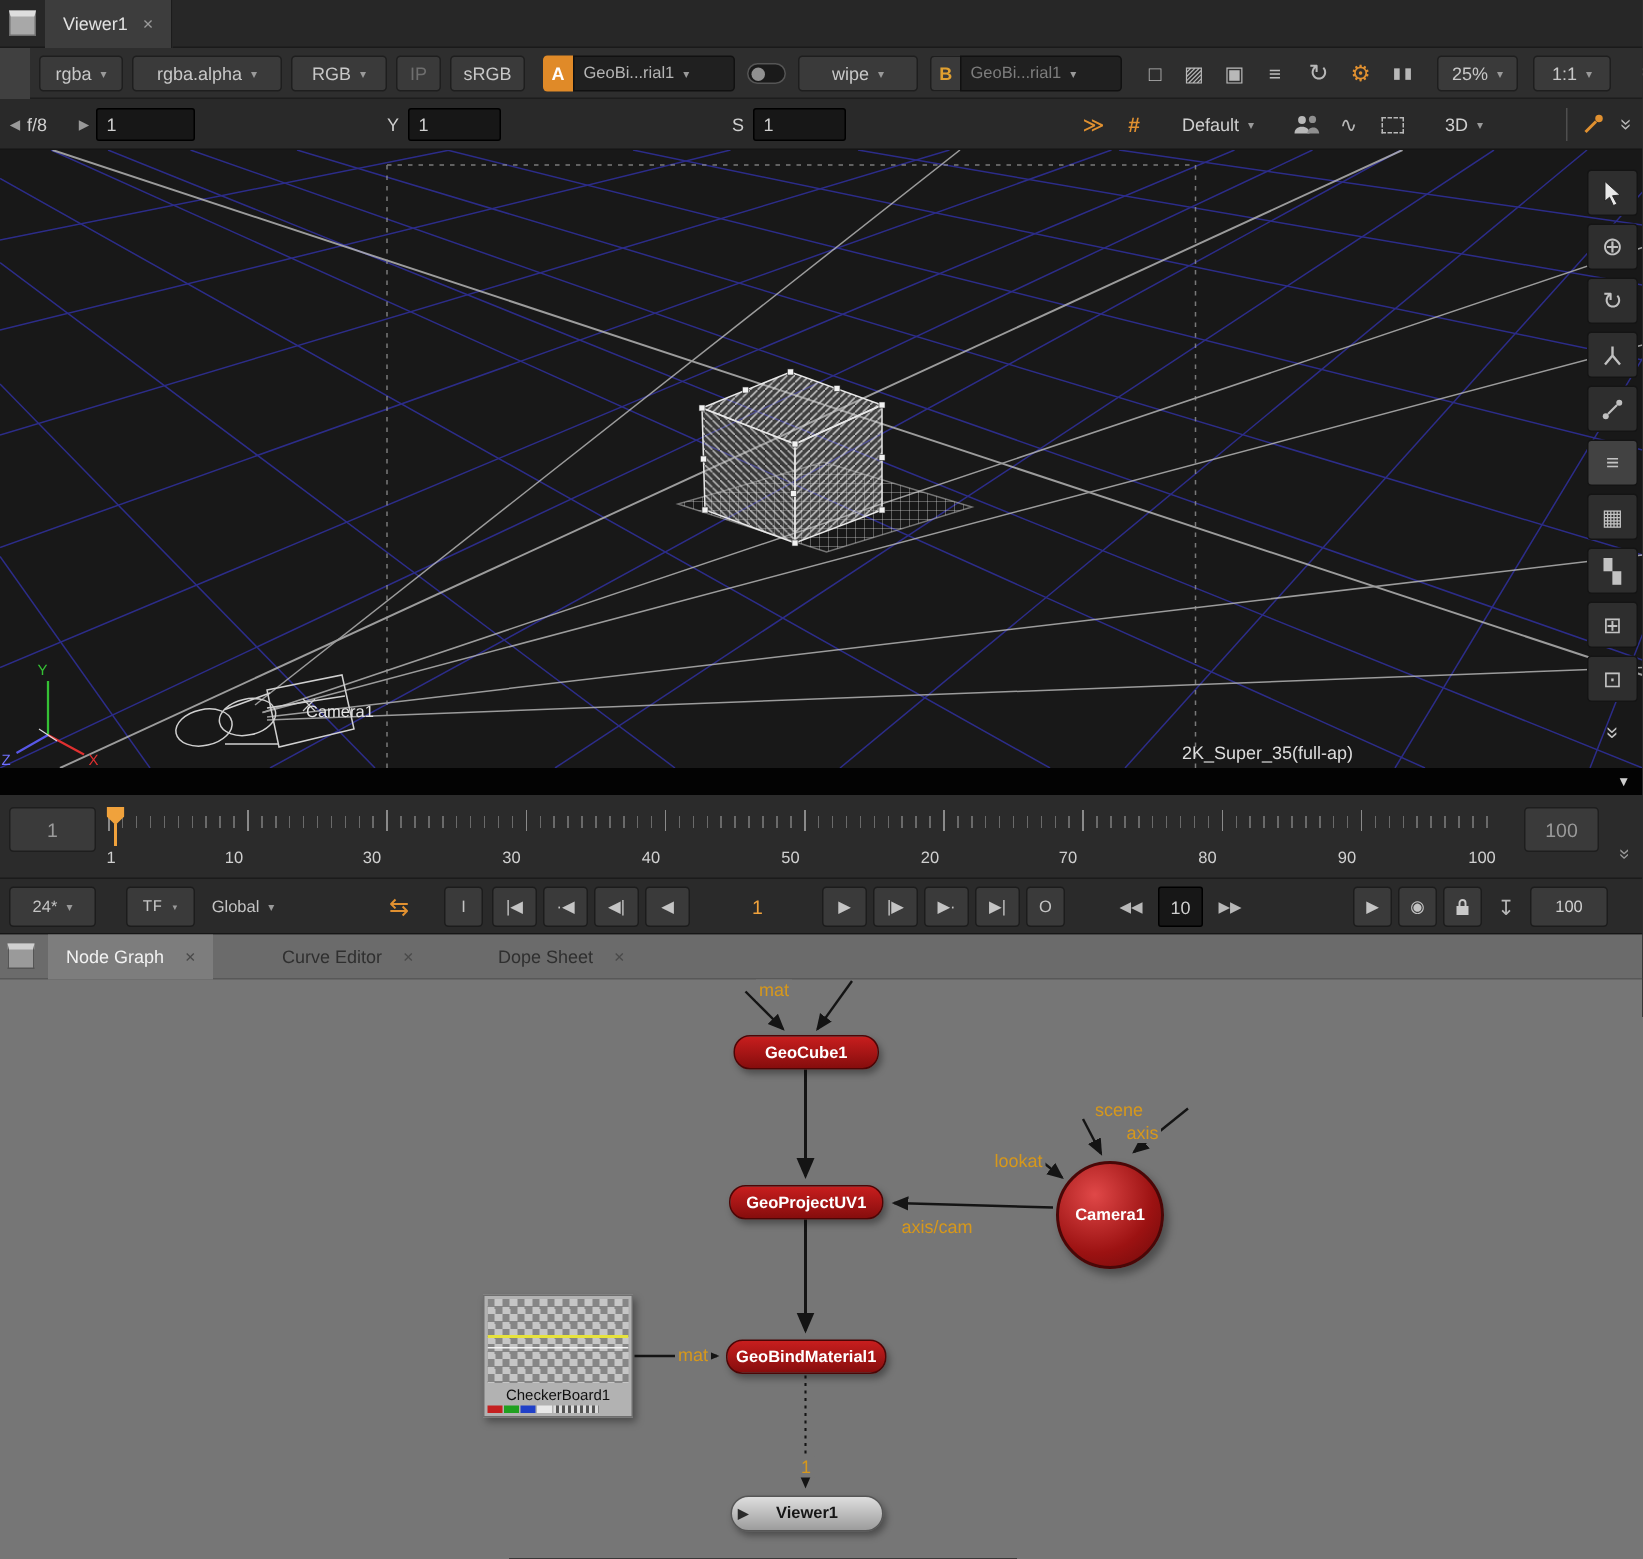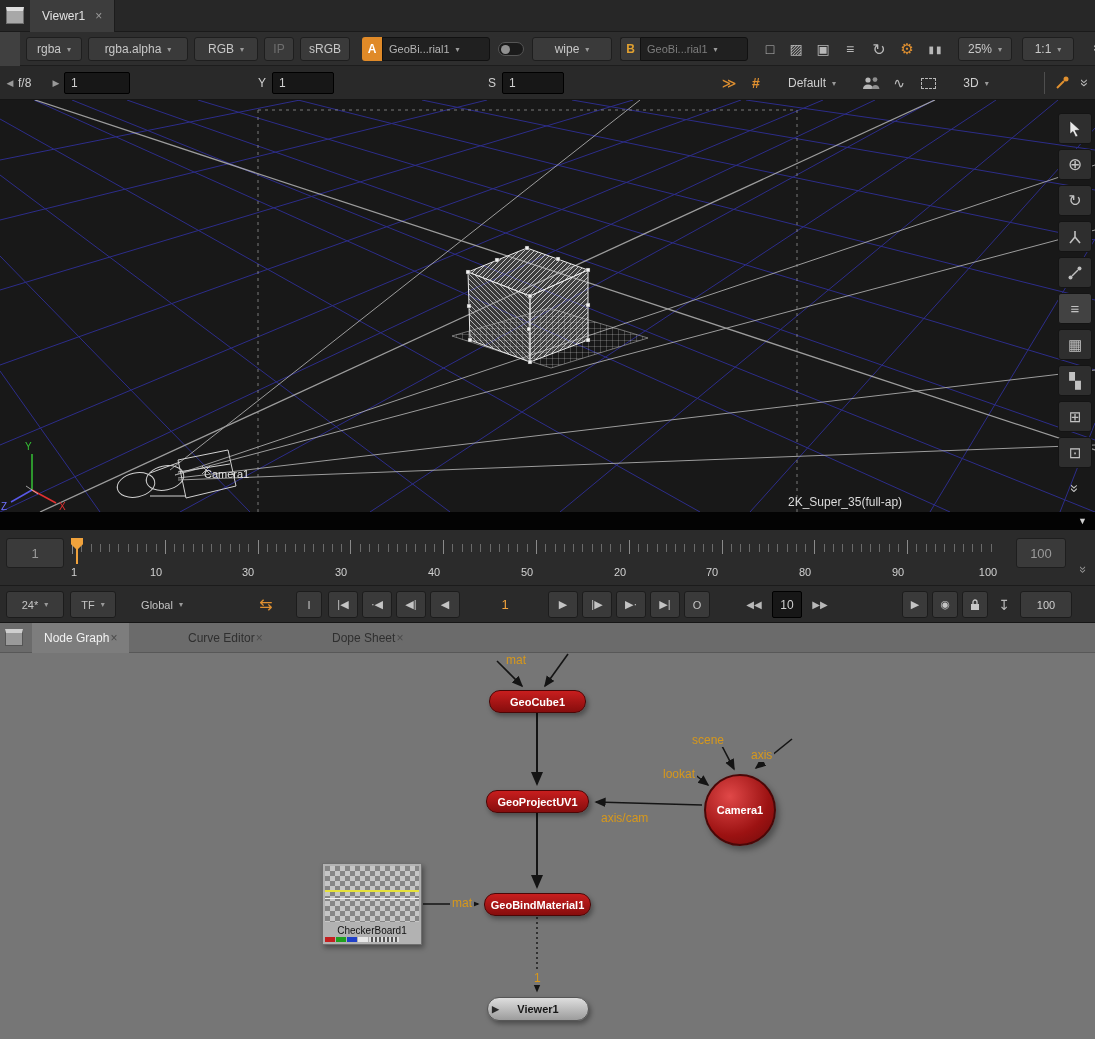--- a/index.html
+++ b/index.html
@@ -54,21 +54,21 @@
   .playhead { position:absolute; left:71px; top:8px; width:12px; height:12px; background:#f0a23c; clip-path:polygon(0 0,100% 0,100% 52%,50% 100%,0 52%); }
   .playline { position:absolute; left:76px; top:19px; width:2px; height:15px; background:#f0a23c; }
 
   
   .playbar { position:absolute; left:0; top:586px; width:1095px; height:37px; background:#2a2a2a; border-bottom:1px solid #161616; }
   .pbc { position:absolute; top:5px; height:27px; }
   .pb { background:#3a3a3a; border:1px solid #1c1c1c; border-radius:3px; color:#c4c4c4; font-size:11px; display:flex; align-items:center; justify-content:center; }
 
   
   .ptabs { position:absolute; left:0; top:623px; width:1095px; height:30px; background:#6b6b6b; border-bottom:1px solid #585858; }
-  .ptab { position:absolute; top:0; height:30px; padding:0 12px; display:flex; align-items:center; gap:1px; font-size:12px; }
+  .ptab { position:absolute; top:0; height:30px; padding:0 12px; display:flex; align-items:center; gap:14px; font-size:12px; }
   .ptab.active { background:#7d7d7d; color:#f2f2f2; }
   .ptab.inactive { color:#2f2f2f; }
   .ptab .close { font-size:12px; color:#4a4a4a; }
   .pane-icon2 { position:absolute; left:5px; top:6px; width:18px; height:17px; background:#9a9a9a; border:1px solid #555; border-top:4px solid #cfcfcf; }
 
   
   .ngraph { position:absolute; left:0; top:653px; width:1095px; height:386px; background:#767676; }
   .ng-node { position:absolute; display:flex; align-items:center; justify-content:center; font-size:11px; font-weight:bold; color:#fff; background:linear-gradient(#c81e1e,#860d0d); border:1px solid #4c0606; border-radius:11px; box-shadow:2px 3px 5px rgba(0,0,0,.35); white-space:nowrap; }
   .ng-label { position:absolute; font-size:12px; color:#d7981b; background:#767676; padding:0 2px; }
   .cam-node { position:absolute; width:72px; height:72px; border-radius:50%; background:radial-gradient(circle at 35% 30%, #e04848, #9c1212 60%, #6d0a0a); border:2px solid #4a0707; color:#fff; font-weight:bold; font-size:11px; display:flex; align-items:center; justify-content:center; box-shadow:3px 4px 6px rgba(0,0,0,.35); }
@@ -371,21 +371,21 @@
     <span class="tlabel" style="left:805px;">80</span>
     <span class="tlabel" style="left:898px;">90</span>
     <span class="tlabel" style="left:988px;">100</span>
 
     <div class="tl-box" style="left:1016px;width:50px;">100</div>
     <span class="rot90" style="position:absolute;right:8px;top:32px;font-size:13px;color:#9a9a9a;">»</span>
   </div>
 
   <div class="playbar">
     <div class="pbc pb dd" style="left:6px;width:58px;">24*</div>
-    <div class="pbc pb dd" style="left:70px;width:46px;">TF</div>
+    <div class="pbc pb dd" style="left:84px;width:46px;font-family:Liberation Mono, monospace;">TF</div>
     <div class="pbc pb dd" style="left:122px;width:80px;background:transparent;border:none;">Global</div>
     <div class="pbc ico orange" style="left:252px;width:28px;font-size:16px;">⇆</div>
     <div class="pbc pb" style="left:296px;width:26px;">I</div>
     <div class="pbc pb" style="left:328px;width:30px;">|◀</div>
     <div class="pbc pb" style="left:362px;width:30px;">·◀</div>
     <div class="pbc pb" style="left:396px;width:30px;">◀|</div>
     <div class="pbc pb" style="left:430px;width:30px;">◀</div>
     <div class="pbc" style="left:470px;width:70px;display:flex;align-items:center;justify-content:center;color:#f0a23c;font-size:13px;">1</div>
     <div class="pbc pb" style="left:548px;width:30px;">▶</div>
     <div class="pbc pb" style="left:582px;width:30px;">|▶</div>
@@ -438,21 +438,21 @@
         <line x1="702" y1="152" x2="596" y2="149" marker-end="url(#arw)"></line>
         <line x1="722" y1="93" x2="734" y2="116" marker-end="url(#arw)"></line>
         <line x1="792" y1="86" x2="756" y2="115" marker-end="url(#arw)"></line>
         <line x1="688" y1="116" x2="708" y2="132" marker-end="url(#arw)"></line>
         <line x1="423" y1="251" x2="478" y2="251" marker-end="url(#arw)"></line>
         <line x1="537" y1="264" x2="537" y2="338" marker-end="url(#arw)" stroke-dasharray="2 3" stroke-width="1.4"></line>
       </g>
     </svg>
 
     <span class="ng-label" style="left:504px;top:0;">mat</span>
-    <span class="ng-label" style="left:690px;top:80px;">scene</span>
+    <span class="ng-label" style="left:728px;top:80px;">scene</span>
     <span class="ng-label" style="left:749px;top:95px;">axis</span>
     <span class="ng-label" style="left:661px;top:114px;">lookat</span>
     <span class="ng-label" style="left:599px;top:158px;">axis/cam</span>
     <span class="ng-label" style="left:450px;top:243px;">mat</span>
     <span class="ng-label" style="left:532px;top:318px;">1</span>
 
     <div class="ng-node" style="left:489px;top:37px;width:97px;height:23px;">GeoCube1</div>
     <div class="ng-node" style="left:486px;top:137px;width:103px;height:23px;">GeoProjectUV1</div>
     <div class="cam-node" style="left:704px;top:121px;">Camera1</div>
     <div class="ng-node" style="left:484px;top:240px;width:107px;height:23px;">GeoBindMaterial1</div>

